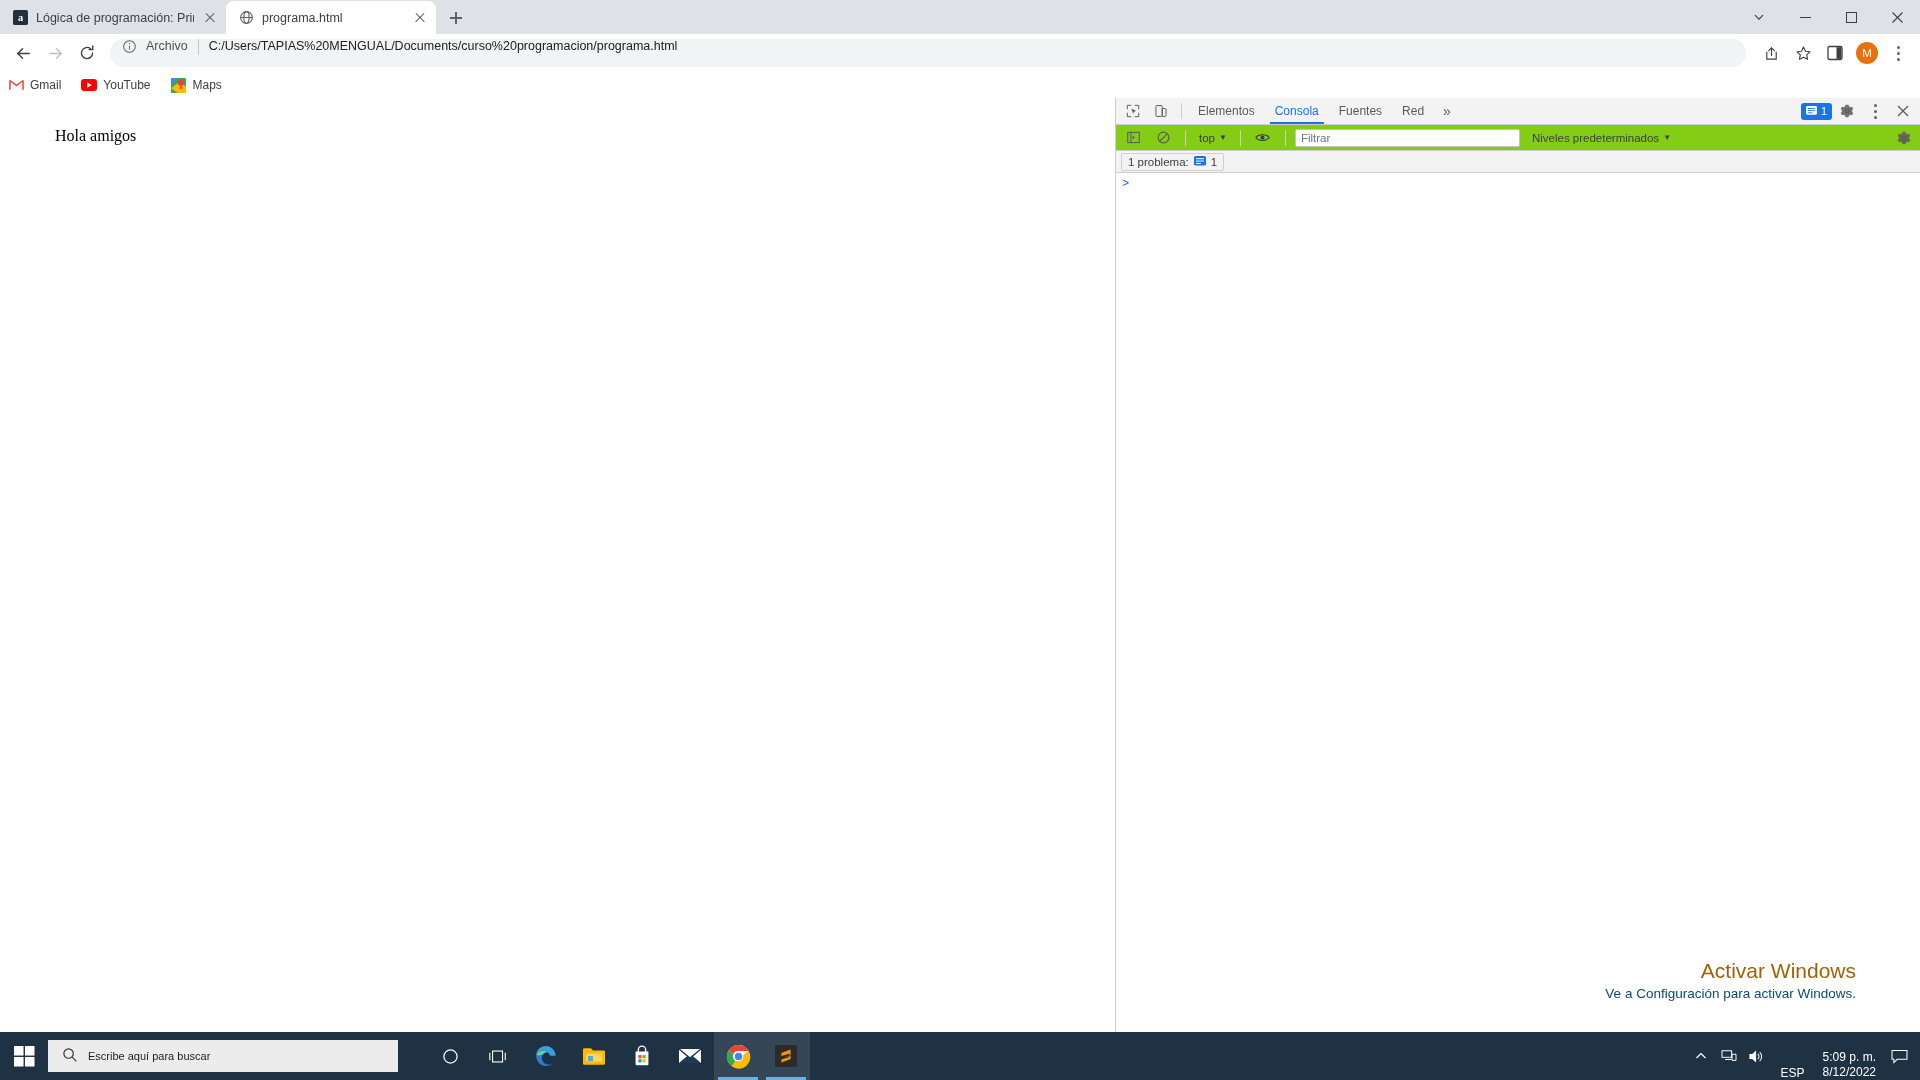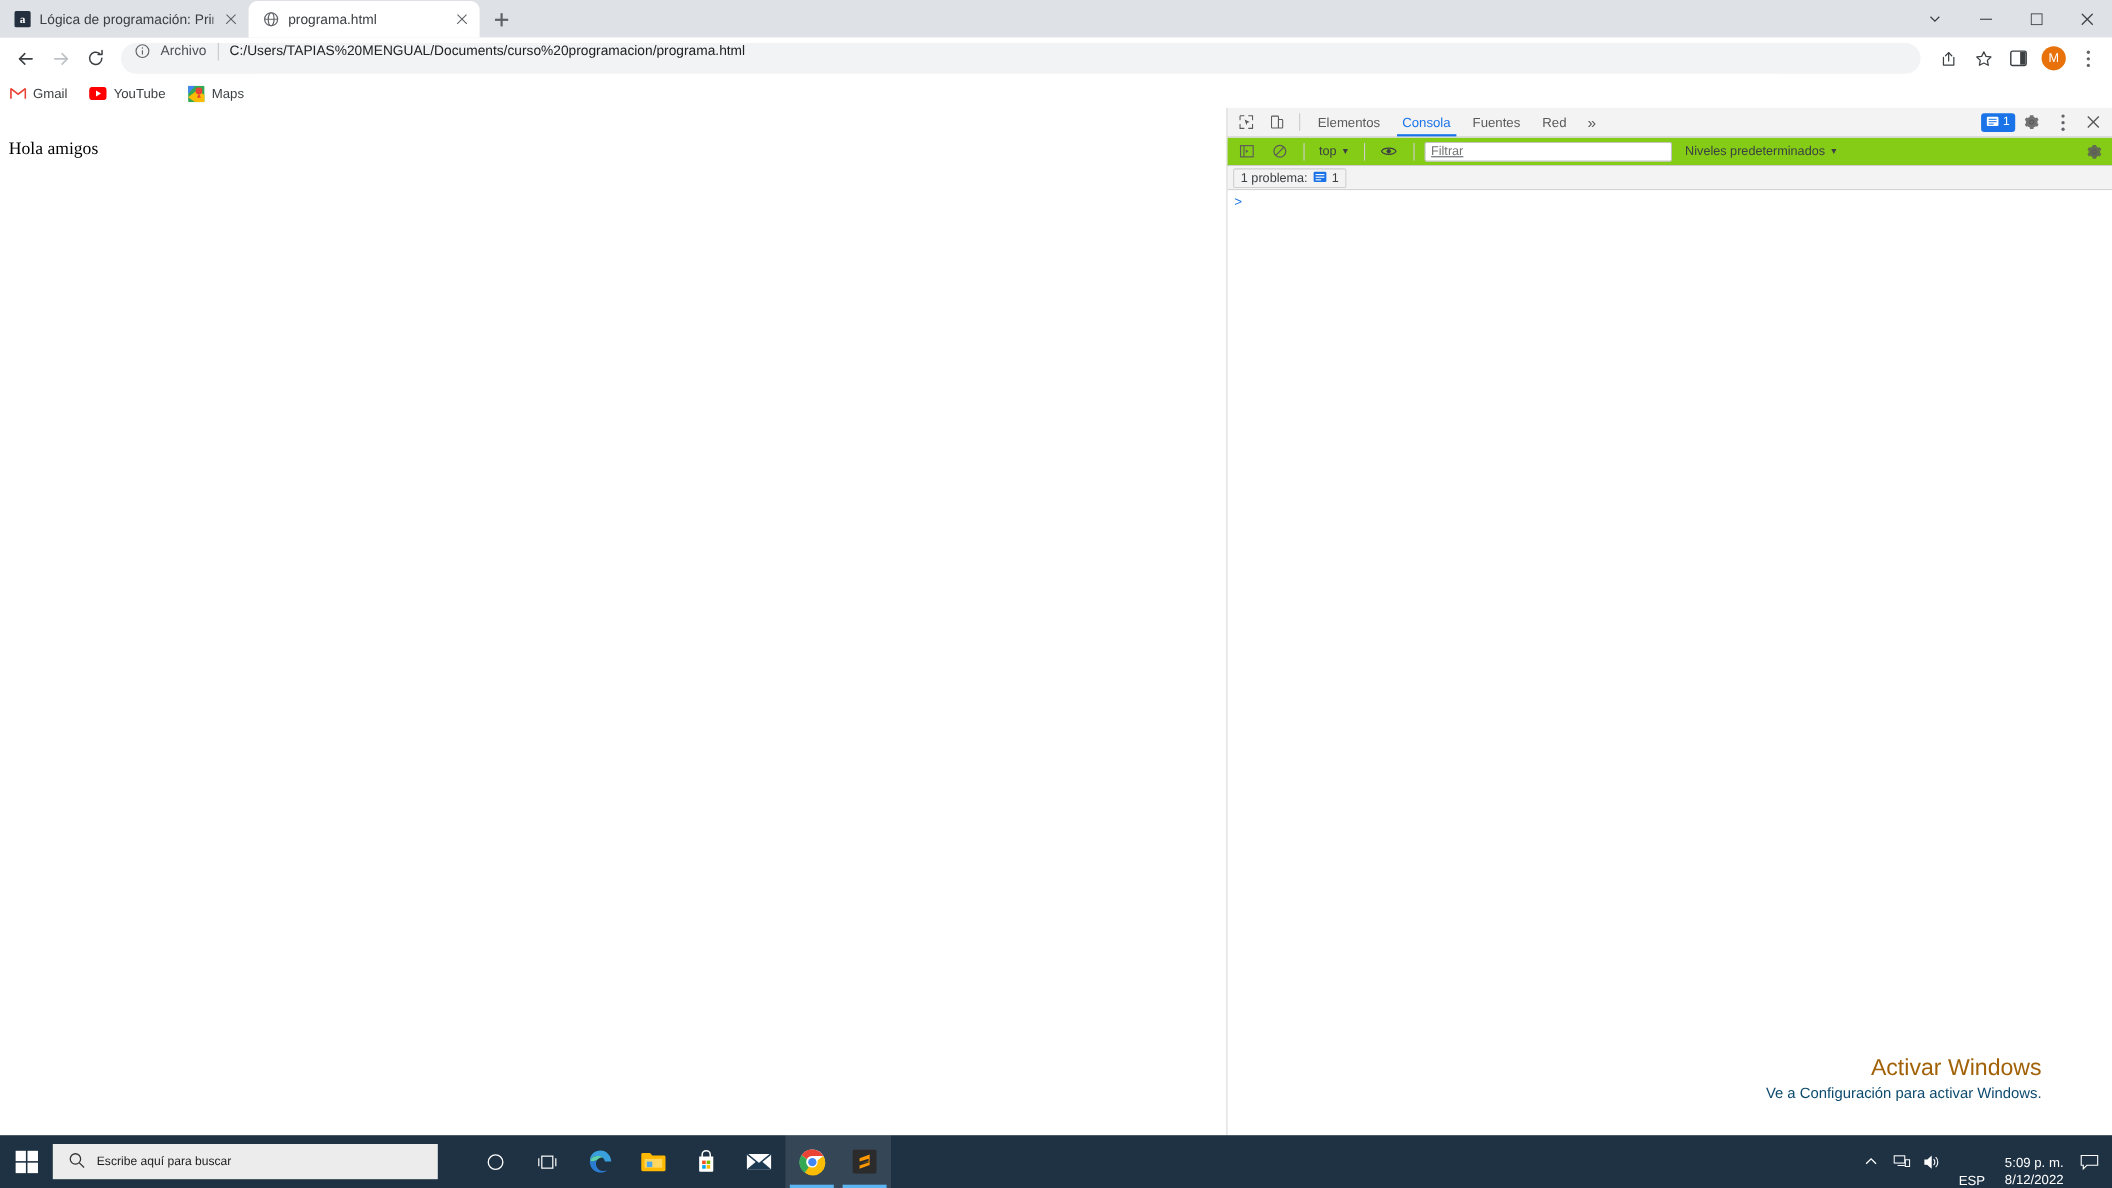--- a/index.html
+++ b/index.html
@@ -75,21 +75,21 @@
   .bookmarks { height:26px; background:#fff; display:flex; align-items:center; padding-left:0; gap:4px; }
   .bm { display:flex; align-items:center; gap:6px; padding:3px 8px; border-radius:4px; font-size:12px; color:#3c4043; }
   .bm-ico { width:16px; height:16px; display:flex; align-items:center; justify-content:center; }
 
   .viewport { position:relative; height:934px; background:#fff; display:flex; }
   .page {
     width:1115px; height:934px; background:#fff; padding: 8px;
     font-family:"Liberation Serif", serif; overflow:hidden;
   }
   .page h1 { font-size:32px; font-weight:bold; margin: 13px 0 0 0; letter-spacing:0.2px; }
-  .page p { font-size:16px; margin-top: 21px; }
+  .page p { font-size:16px; margin-top: 21px; margin-left: 47px; }
 
   
   .devtools {
     width:805px; height:934px; background:#fff; border-left:1px solid #cdcdcd;
     display:flex; flex-direction:column; font-family:"Liberation Sans", sans-serif;
     position:relative;
   }
   .dt-tabbar {
     height:27px; background:#f3f3f3; border-bottom:1px solid #cdcdcd;
     display:flex; align-items:center; padding-left:4px; gap:2px; position:relative;
@@ -112,21 +112,20 @@
   }
   .dt-toolbar {
     height:26px; background:#84cc16; border-bottom:1px solid #cdcdcd;
     display:flex; align-items:center; padding: 0 4px; gap:4px;
   }
   .ctx-sel { font-size:11.5px; color:#3c4043; display:flex; align-items:center; gap:4px; padding: 0 4px; }
   .filter-input {
     width:225px; height:18px; border:1px solid #c4c4c4; border-radius:2px; background:#fff;
     font-size:11.5px; color:#5f6368; padding: 0 5px; font-family:"Liberation Sans", sans-serif;
     outline:none;
-    text-decoration:underline;
   }
   .levels { font-size:11.5px; color:#3c4043; display:flex; align-items:center; gap:4px; margin-left:8px; }
   .dt-gear { margin-left:auto; width:24px; height:22px; display:flex; align-items:center; justify-content:center; }
   .dt-problems {
     height:22px; background:#f3f3f3; border-bottom:1px solid #cdcdcd;
     display:flex; align-items:center; padding-left:5px;
   }
   .prob-box {
     display:flex; align-items:center; gap:5px; font-size:11.5px; color:#3c4043;
     border:1px solid #d0d0d0; background:#f3f3f3; height:18px; padding: 0 6px; border-radius:2px;

